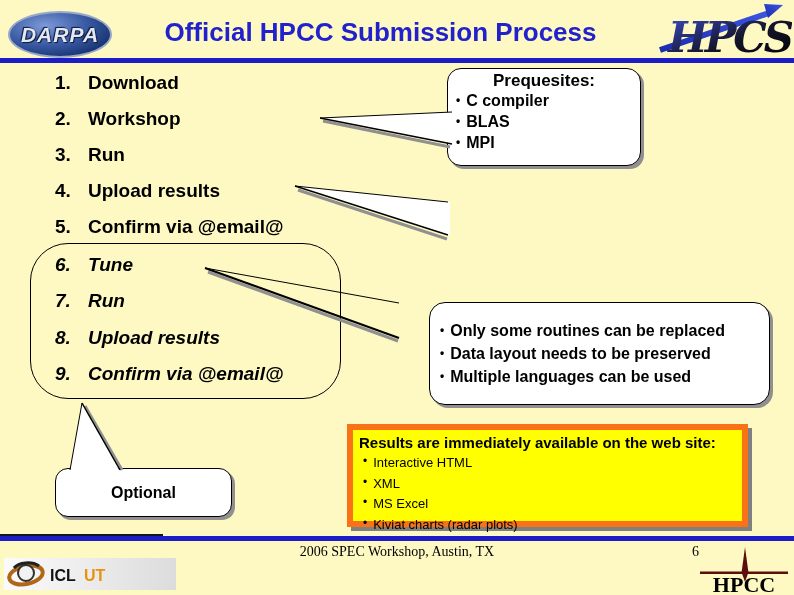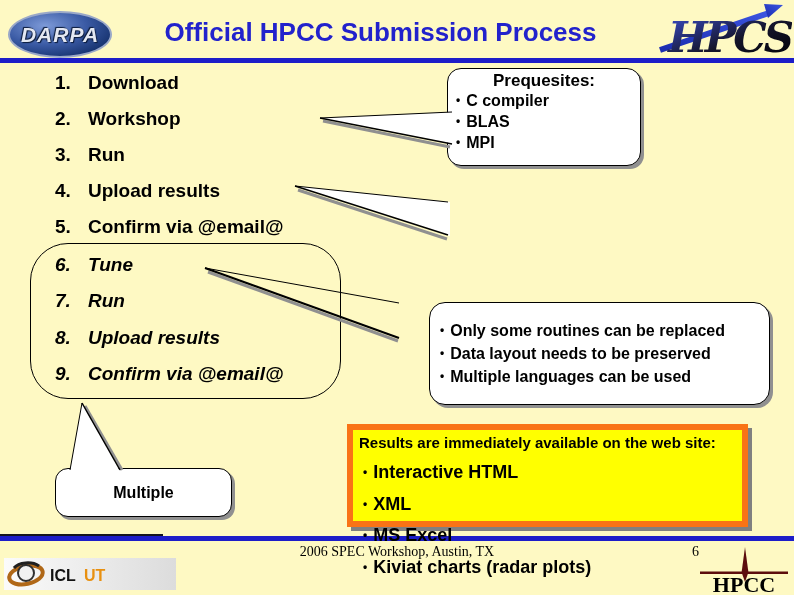--- a/index.html
+++ b/index.html
@@ -36,21 +36,21 @@
   #prereq-box { left:447px; top:68px; width:194px; height:98px; border-radius:14px; padding-top:2px; }
   #prereq-box .c-title { text-align:center; font-size:17px; font-weight:bold; line-height:20px; }
   #prereq-box .b-line { font-size:16px; font-weight:bold; line-height:20px; padding-left:8px; }
   #provide-box { left:443px; top:186px; width:207px; height:72px; border-radius:12px; padding-top:4px; }
   #provide-box .c-line { text-align:center; font-size:15.5px; font-weight:bold; line-height:21px; }
   #replace-box { left:397px; top:302px; width:341px; height:103px; border-radius:16px; padding:17px 0 0 10px;margin-left:32px; }
   #replace-box .b-line { font-size:16px; font-weight:bold; line-height:22px; }
   #results-box { left:347px; top:424px; width:401px; height:103px; background:#ffff00;
     border:6px solid #f97316; box-shadow:4px 4px 0 #808080; padding:3px 6px; z-index:4; position:absolute; }
   #results-box .c-title { font-size:15px; font-weight:bold; line-height:20px; }
-  #results-box .b-line { font-size:18px; font-weight:bold; line-height:19.7px; padding-left:4px;margin-top:10px; }
+  #results-box .b-line { font-size:13px; font-weight:normal; line-height:19.7px; padding-left:4px; }
   #optional-box { left:55px; top:468px; width:177px; height:49px; border-radius:13px;
     display:flex; align-items:center; justify-content:center; font-size:16px; font-weight:bold; }
   .b-line::before { content:"•"; font-size:12px; margin-right:6px; position:relative; top:-2px; }
 
   
   #connectors { position:absolute; left:0; top:0; width:794px; height:595px;
     z-index:6; pointer-events:none; }
 
   
   .foot-text { position:absolute; top:544px; font-family:"Liberation Serif", serif;
@@ -118,21 +118,21 @@
 
   <div id="results-box">
     <div class="c-title">Results are immediately available on the web site:</div>
     <div class="b-line">Interactive HTML</div>
     <div class="b-line">XML</div>
     <div class="b-line">MS Excel</div>
     <div class="b-line">Kiviat charts (radar plots)</div>
   </div>
 
   <div id="optional-box" class="callout">
-    <span>Multiple</span>
+    <span>Optional</span>
   </div>
 
   <svg id="connectors" viewBox="0 0 794 595">
 
     <polygon points="320,118 454,112 454,144" fill="#ffffff"></polygon>
     <line x1="323" y1="121" x2="450" y2="147" stroke="#909090" stroke-width="3"></line>
     <line x1="320" y1="118" x2="452" y2="112" stroke="#000" stroke-width="1"></line>
     <line x1="320" y1="118" x2="452" y2="144" stroke="#000" stroke-width="1.5"></line>
 
     <polygon points="295,186 450,202 450,236" fill="#ffffff"></polygon>

